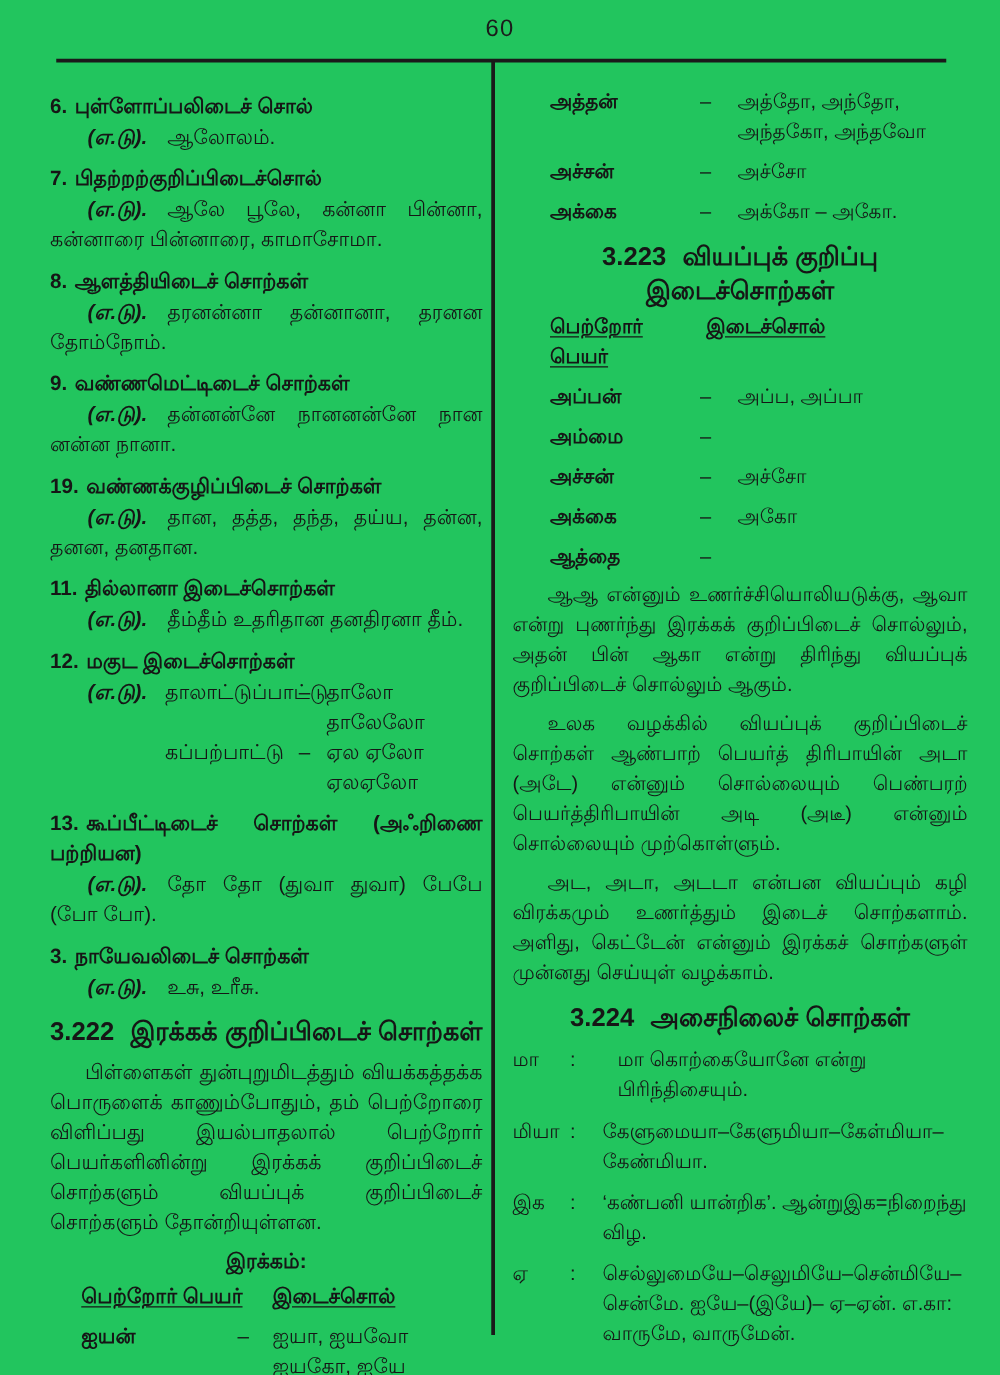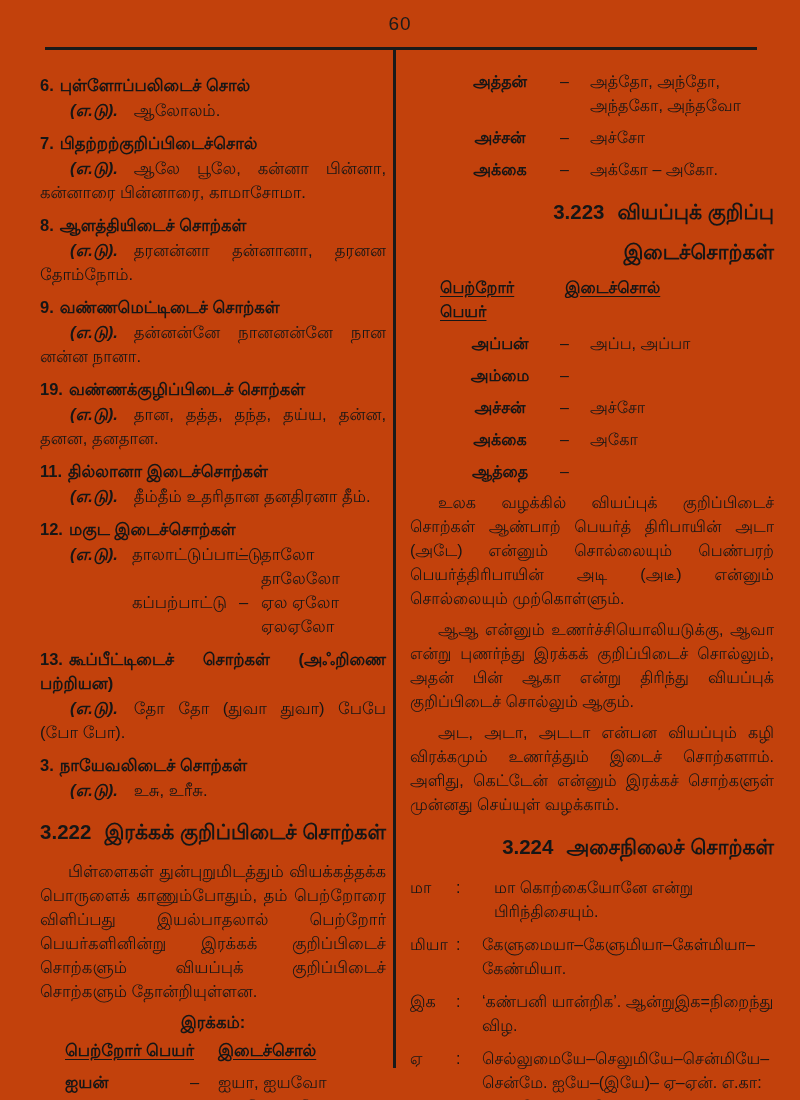--- a/index.html
+++ b/index.html
@@ -1,17 +1,17 @@
 <!DOCTYPE html>
 <html><head>
 <meta charset="utf-8">
 <style>
   html,body{margin:0;padding:0;background:#ffffff;}
   .page{
-    position:relative;width:800px;height:1100px;background:#c2410c;
+    position:relative;width:800px;height:1100px;background:#22c55e;
     font-family:"Liberation Sans",sans-serif;color:#161616;overflow:hidden;
   }
   .page-number{position:absolute;top:13px;left:0;width:800px;text-align:center;
     font-size:19px;letter-spacing:1px;color:#1b1b1b;}
   .header-rule{position:absolute;left:45px;top:47px;width:712px;height:3px;background:#1a1a1a;}
   .column-divider{position:absolute;left:393px;top:49px;width:3px;height:1019px;background:#1a1a1a;}
 
   .col{position:absolute;top:64px;text-align:justify;}
   .col.left{left:40px;width:346px;font-size:16.5px;line-height:24px;}
   .col.right{left:410px;width:364px;font-size:16px;line-height:24px;}
@@ -26,37 +26,37 @@
   .eg-pair{display:flex;margin-top:1px;text-align:left;}
   .eg-marker-block{flex:none;width:92px;padding-left:30px;box-sizing:border-box;
     font-weight:700;font-style:italic;}
   .pair-rows{flex:1;}
   .pair{display:flex;}
   .p-label{flex:none;width:107px;}
   .p-dash{flex:none;width:22px;}
   .p-val{flex:1;}
 
   
-  .sec{font-weight:700;font-size:20.5px;line-height:40px;margin-top:10px;text-align:right;}
+  .sec{font-weight:700;font-size:20.5px;line-height:27px;margin-top:10px;text-align:center;}
   .sec-num{margin-right:13px;}
 
   .para{margin:7px 0 0 0;text-indent:28px;}
 
   .subhead{text-align:center;font-weight:700;margin-top:7px;}
 
   
   .tbl{margin-top:4px;padding-left:25px;text-align:left;}
   .col.right .tbl{padding-left:30px;}
   .thead{display:flex;font-weight:700;margin-top:2px;}
   .th1{flex:none;width:153px;}
   .col.right .th1{flex:none;width:125px;}
   .uh{text-decoration:underline;text-underline-offset:3px;}
   .trow{display:flex;margin-top:8px;}
   .tc1{flex:none;width:125px;font-weight:700;}
-  .col.right .tc1{width:120px;text-align:center;}
+  .col.right .tc1{width:120px;}
   .tcd{flex:none;width:28px;}
   .col.right .tcd{width:30px;}
   .tc2{flex:1;}
   .v2{display:block;}
 
   
   .def{display:flex;margin-top:9px;text-align:left;}
   .d-term{flex:none;width:46px;}
   .d-colon{flex:none;width:26px;}
   .d-body{flex:1;}
@@ -198,22 +198,22 @@
         <span class="tc1">அக்கை</span>
         <span class="tcd">–</span>
         <span class="tc2">அகோ</span>
       </div>
       <div class="trow">
         <span class="tc1">ஆத்தை</span>
         <span class="tcd">–</span>
       </div>
     </div>
 
+    <p class="para">ஆஆ என்னும் உணர்ச்சியொலியடுக்கு, ஆவா என்று புணர்ந்து இரக்கக் குறிப்பிடைச் சொல்லும், அதன் பின் ஆகா என்று திரிந்து வியப்புக் குறிப்பிடைச் சொல்லும் ஆகும்.</p>
     <p class="para">உலக வழக்கில் வியப்புக் குறிப்பிடைச் சொற்கள் ஆண்பாற் பெயர்த் திரிபாயின் அடா (அடே) என்னும் சொல்லையும் பெண்பரற் பெயர்த்திரிபாயின் அடி (அடீ) என்னும் சொல்லையும் முற்கொள்ளும்.</p>
-    <p class="para">ஆஆ என்னும் உணர்ச்சியொலியடுக்கு, ஆவா என்று புணர்ந்து இரக்கக் குறிப்பிடைச் சொல்லும், அதன் பின் ஆகா என்று திரிந்து வியப்புக் குறிப்பிடைச் சொல்லும் ஆகும்.</p>
     <p class="para">அட, அடா, அடடா என்பன வியப்பும் கழி விரக்கமும் உணர்த்தும் இடைச் சொற்களாம். அளிது, கெட்டேன் என்னும் இரக்கச் சொற்களுள் முன்னது செய்யுள் வழக்காம்.</p>
 
     <div class="sec"><span class="sec-num">3.224</span><span>அசைநிலைச் சொற்கள்</span></div>
 
     <div class="def">
       <span class="d-term">மா</span>
       <span class="d-colon">:</span>
       <span class="d-body"><span class="d-line2">மா கொற்கையோனே என்று பிரிந்திசையும்.</span></span>
     </div>
     <div class="def">

